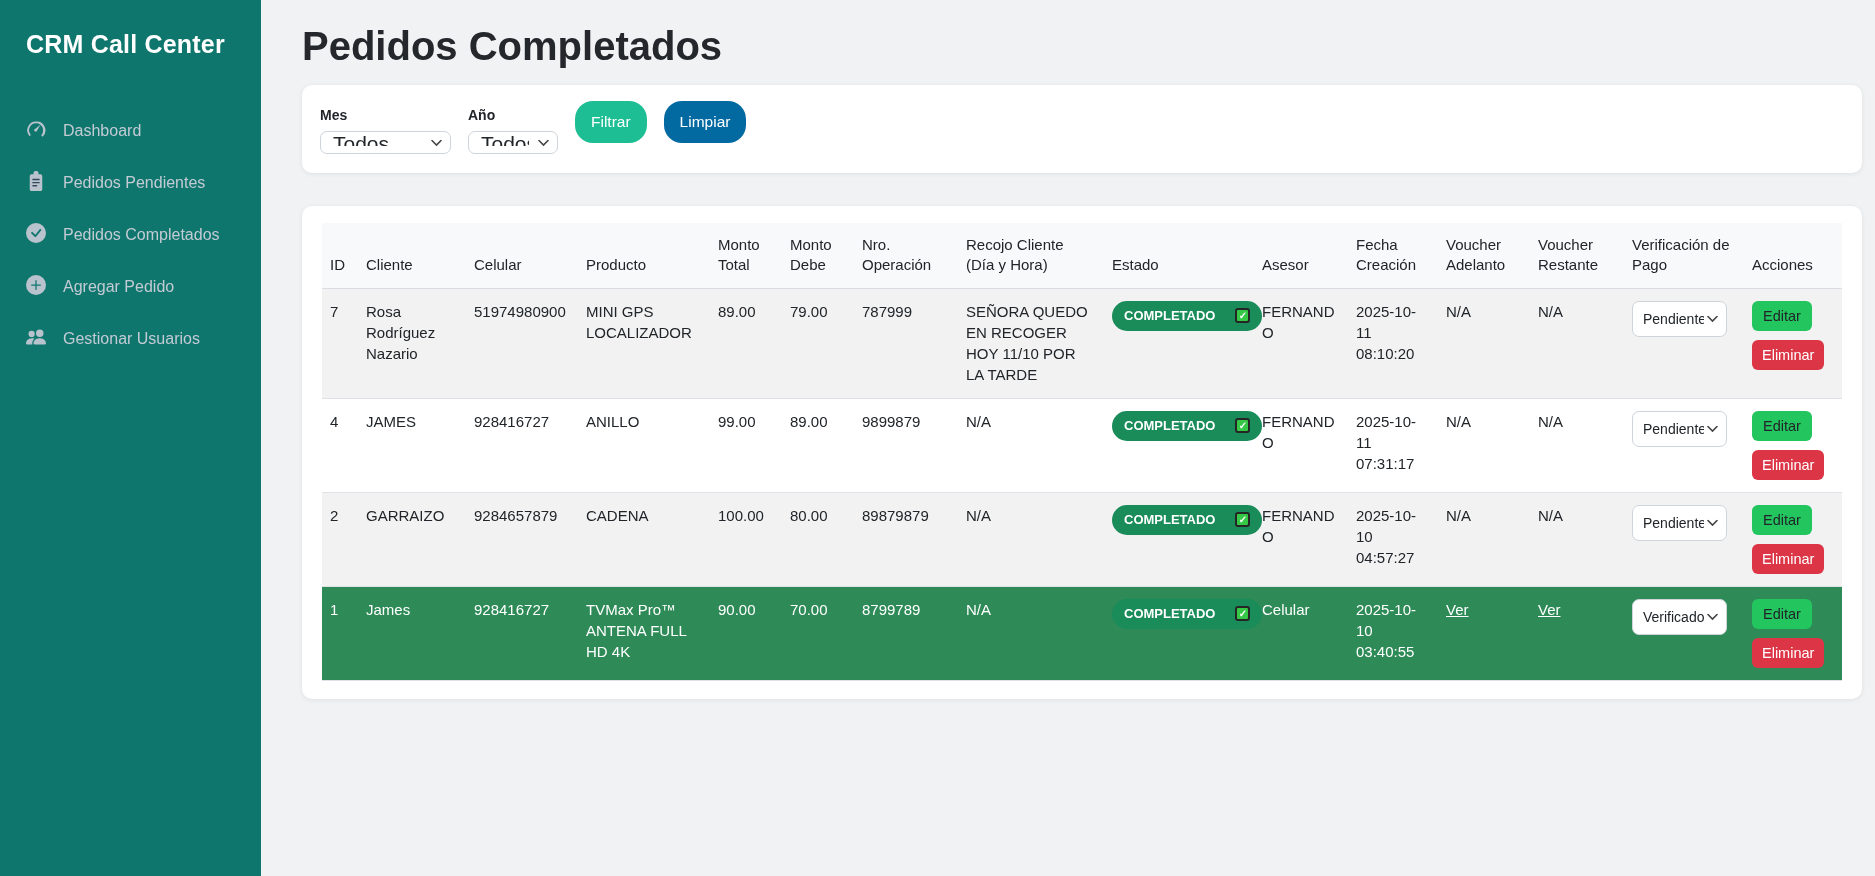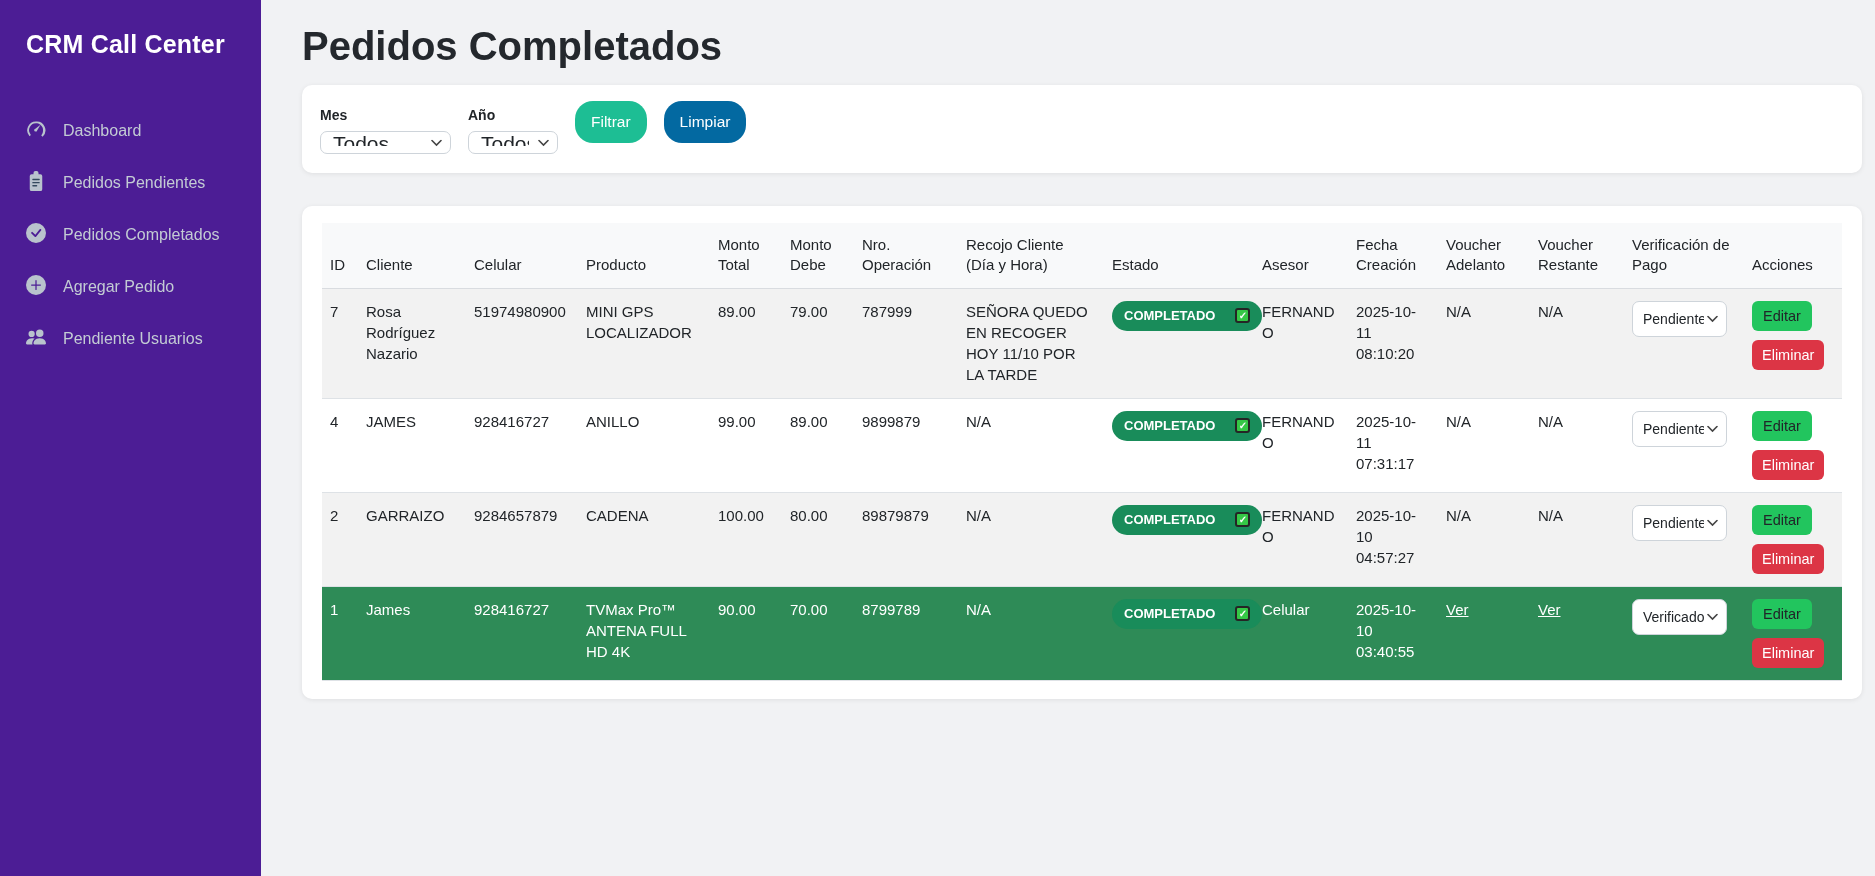--- a/index.html
+++ b/index.html
@@ -7,21 +7,21 @@
   body {
     width:1875px; height:876px; overflow:hidden;
     font-family:"Liberation Sans", sans-serif;
     background:#f1f2f4; color:#212529;
     display:flex;
   }
 
   
   .sidebar {
     width:261px; min-width:261px; height:876px;
-    background:#4c1d95; color:#fff;
+    background:#0f766e; color:#fff;
   }
   .brand {
     font-size:25px; font-weight:700; color:#ffffff;
     padding:30px 26px 0 26px; letter-spacing:.2px; white-space:nowrap;
   }
   .nav { margin-top:48px; }
   .nav-item {
     display:flex; align-items:center; gap:17px;
     padding:12px 26px; margin-bottom:4px;
     color:#c3cbd4; font-size:16px; cursor:pointer;
@@ -136,21 +136,21 @@
     <div class="nav-item">
       <span><svg viewBox="0 0 16 16">
             <path d="M16 8A8 8 0 1 1 0 8a8 8 0 0 1 16 0zM8.5 4.5a.5.5 0 0 0-1 0v3h-3a.5.5 0 0 0 0 1h3v3a.5.5 0 0 0 1 0v-3h3a.5.5 0 0 0 0-1h-3v-3z"></path>
           </svg></span>
       <span>Agregar Pedido</span>
     </div>
     <div class="nav-item">
       <span><svg viewBox="0 0 16 16">
             <path d="M7 14s-1 0-1-1 1-4 5-4 5 3 5 4-1 1-1 1H7zm4-6a3 3 0 1 0 0-6 3 3 0 0 0 0 6zm-5.784 6A2.238 2.238 0 0 1 5 13c0-1.355.68-2.75 1.936-3.72A6.325 6.325 0 0 0 5 9c-4 0-5 3-5 4s1 1 1 1h4.216zM4.5 8a2.5 2.5 0 1 0 0-5 2.5 2.5 0 0 0 0 5z"></path>
           </svg></span>
-      <span>Pendiente Usuarios</span>
+      <span>Gestionar Usuarios</span>
     </div>
   </nav>
 </aside>
 
 <main class="main">
   <h1 class="page-title">Pedidos Completados</h1>
 
   <section class="card filter-card">
     <div class="field">
       <span class="field-label">Mes</span>

